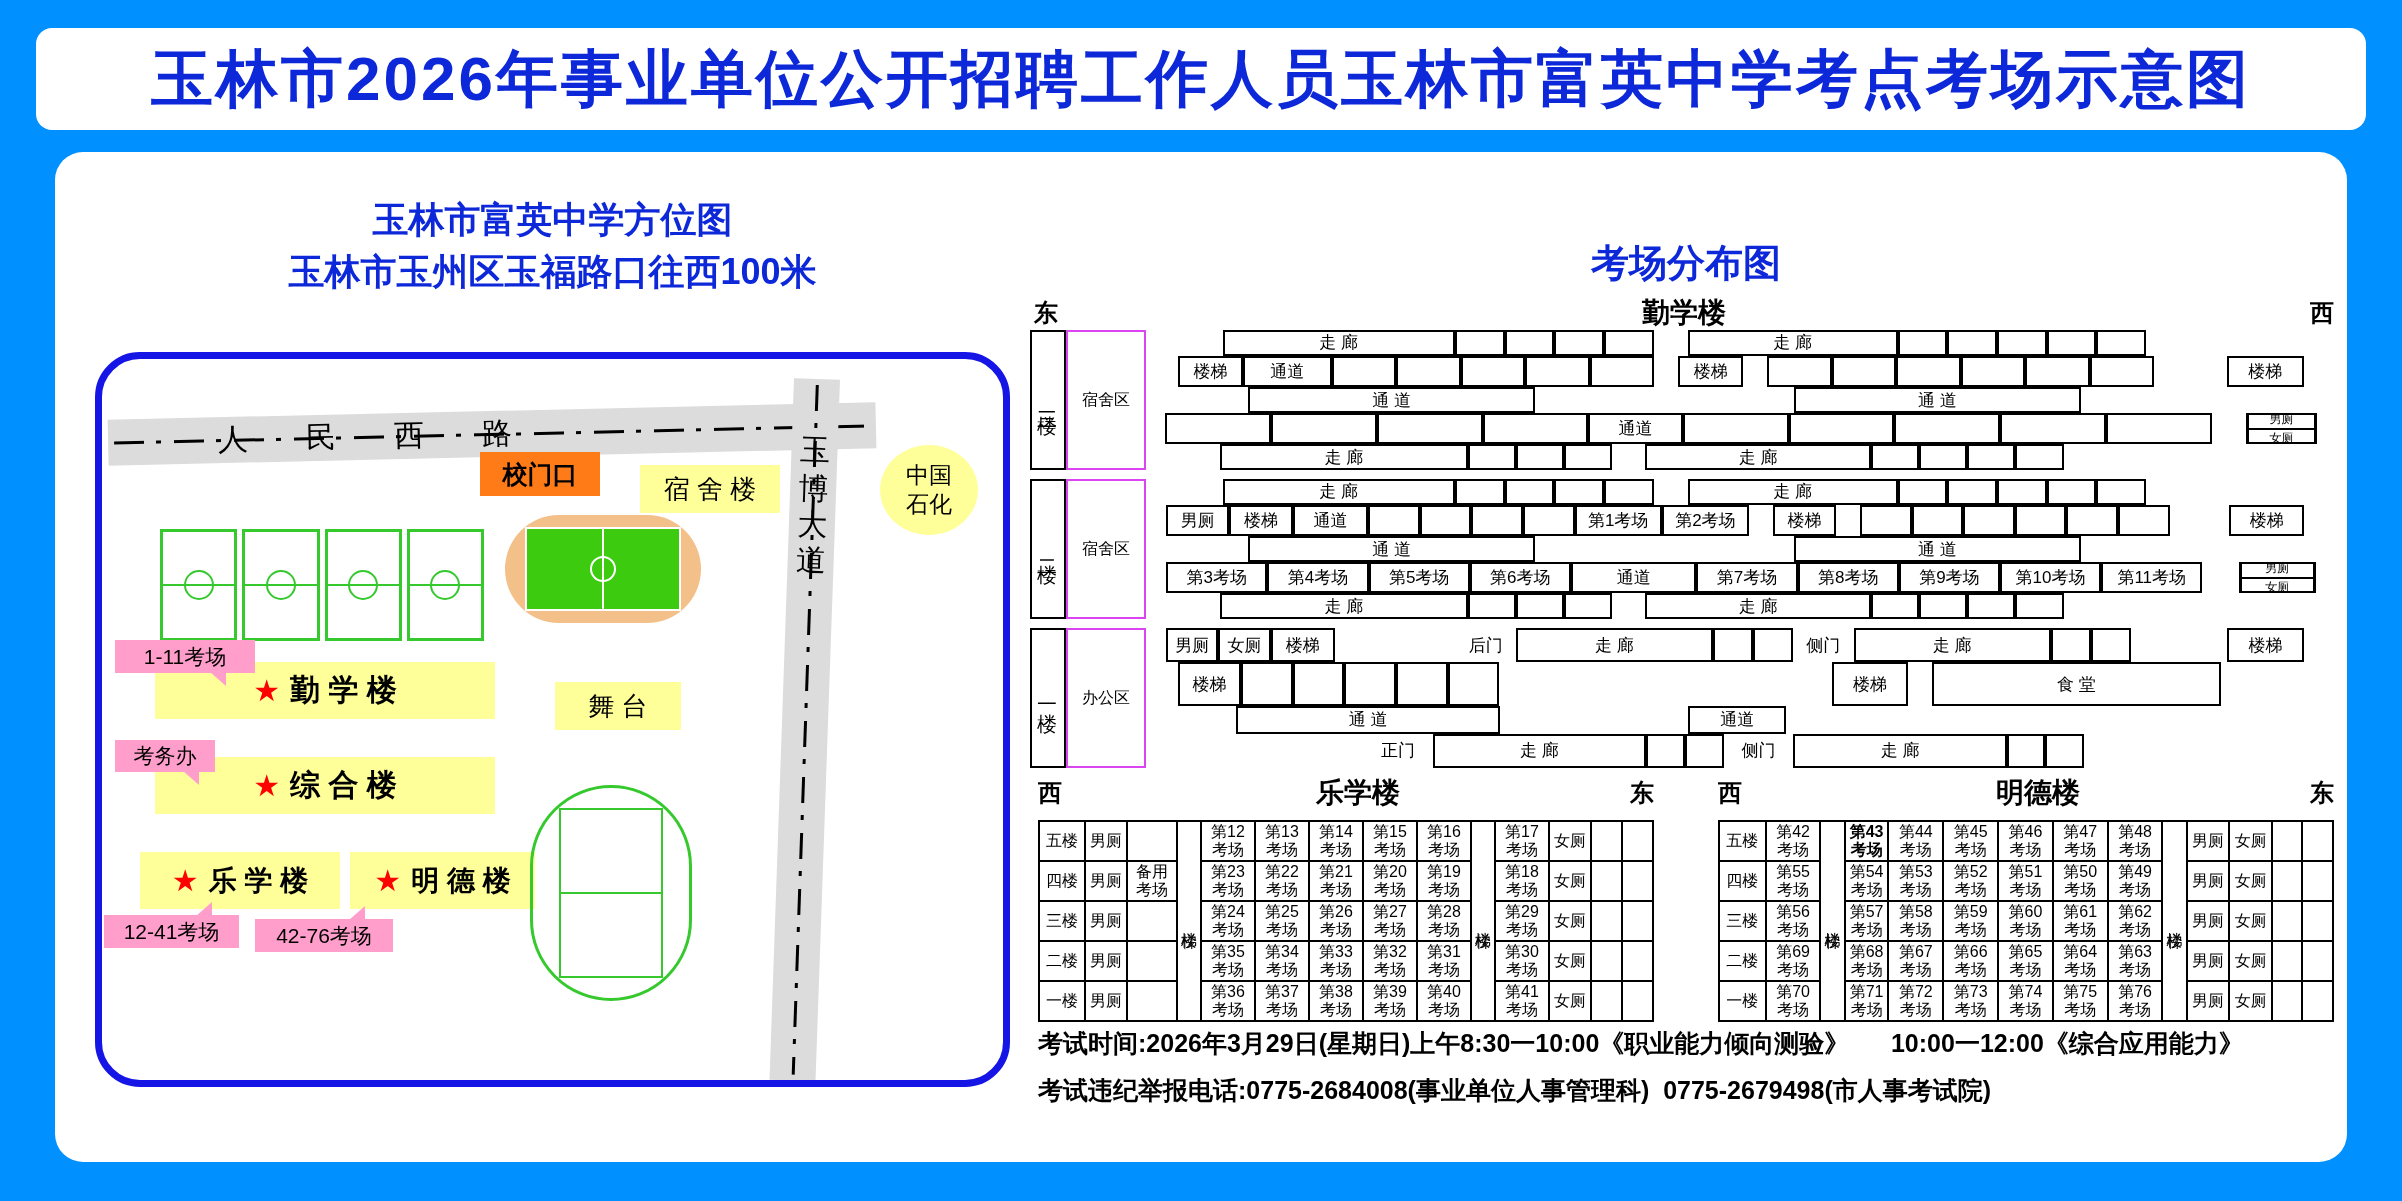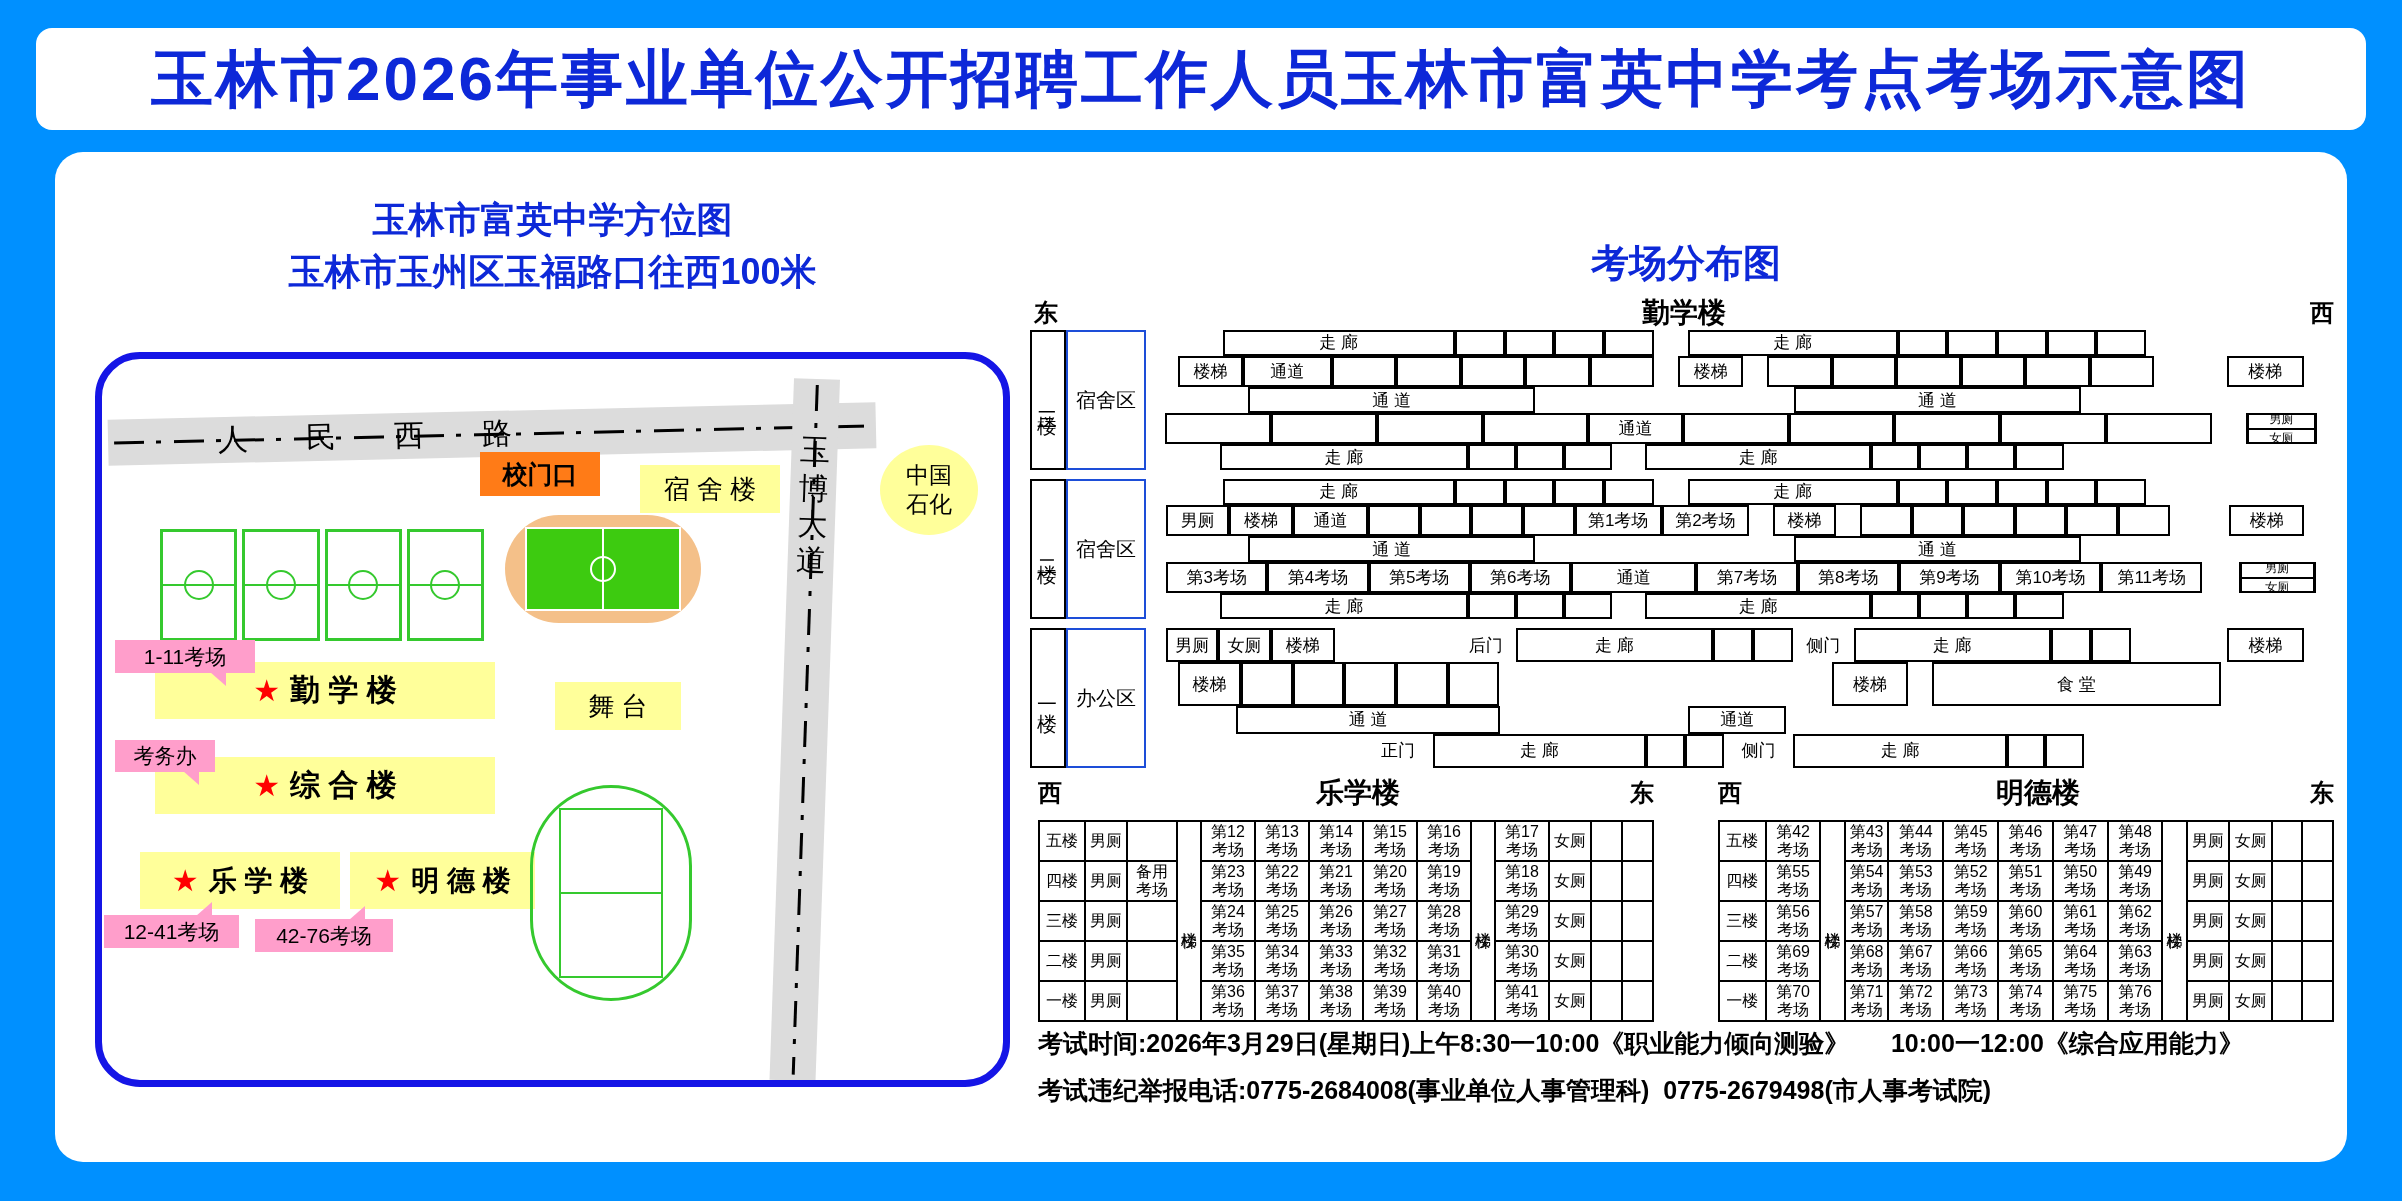--- a/index.html
+++ b/index.html
@@ -63,21 +63,21 @@
 
   
   .dist { position:absolute; left:975px; top:30px; width:1312px; height:978px; }
   .dist-title { position:absolute; top:56px; left:0; right:0; text-align:center; font-size:38px; font-weight:bold; color:#0d28d8; }
   .qx-header { position:absolute; top:112px; left:4px; right:8px; display:flex; justify-content:space-between; align-items:center; font-weight:bold; font-size:24px; }
   .qx-header .bname { font-size:28px; }
 
   .qx-floors { position:absolute; top:148px; left:0; width:1310px; }
   .qx-block { display:flex; height:140px; margin-bottom:9px; }
   .qx-flabel { width:36px; border:2px solid #000; display:flex; align-items:center; justify-content:center; writing-mode:vertical-rl; font-size:20px; letter-spacing:4px; }
-  .qx-wing { width:80px; border:2px solid #1d4ed8; display:flex; align-items:center; justify-content:center; font-size:20px; }
+  .qx-wing { width:80px; border:2px solid #d946ef; display:flex; align-items:center; justify-content:center; font-size:16px; }
   .qx-rows { flex:1; display:flex; flex-direction:column; margin-left:8px; min-width:0; }
   .qx-row { display:flex; min-height:0; }
   .qx-cell { display:flex; align-items:center; justify-content:center; font-size:17px; min-width:0; overflow:hidden; white-space:nowrap; }
   .qx-b { border:2px solid #000; }
   .qx-stack { flex-direction:column; padding:0; }
   .qx-mini { flex:1; width:100%; border:1px solid #000; display:flex; align-items:center; justify-content:center; font-size:12px; }
 
   .bld-wrap { position:absolute; top:592px; }
   .bld-wrap.w-lexue { left:8px; }
   .bld-wrap.w-mingde { left:688px; }
@@ -593,21 +593,21 @@
         </div>
         <table class="bld-table" style="width: 616px;">
             <tbody>
               <tr>
                 <td style="width: 46px;">五楼</td>
                 <td style="width: 54px;">
                   <div>第42</div>
                   <div>考场</div>
                 </td>
                 <td class="stair-v" rowspan="5" style="width: 24px;">楼梯</td>
-                <td style="width: 43px;">
+                <td style="width: 43px; font-weight: bold;">
                   <div>第43</div>
                   <div>考场</div>
                 </td>
                 <td style="width: 54px;">
                   <div>第44</div>
                   <div>考场</div>
                 </td>
                 <td style="width: 54px;">
                   <div>第45</div>
                   <div>考场</div>

